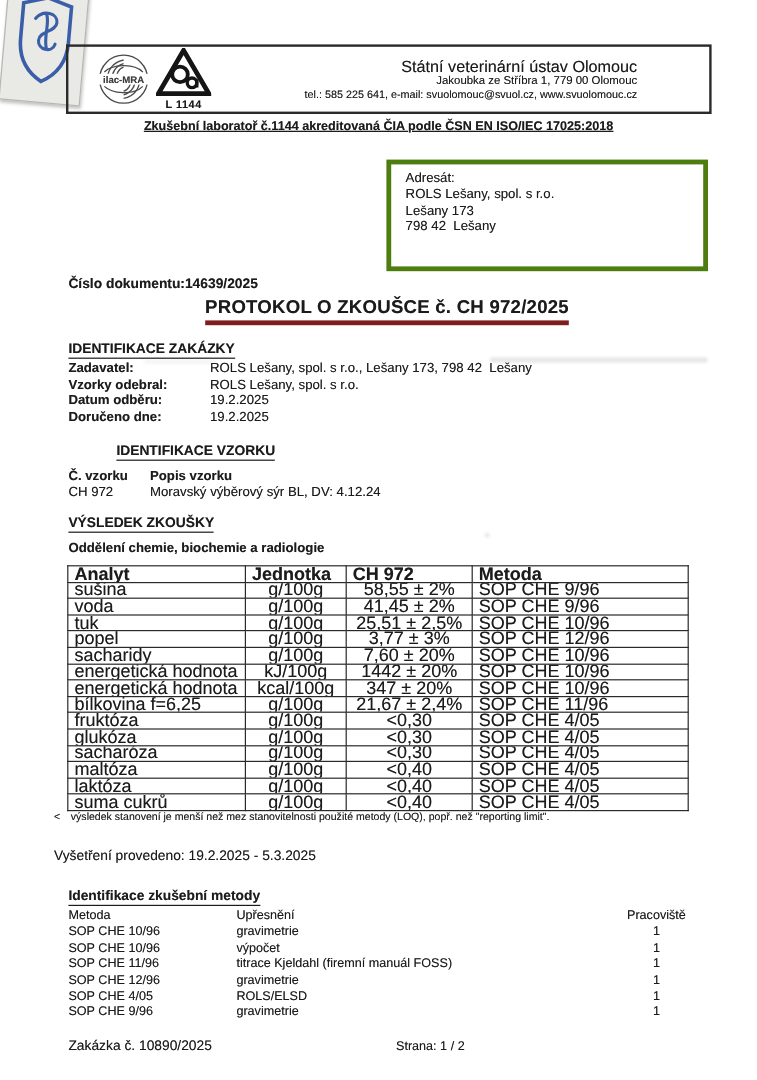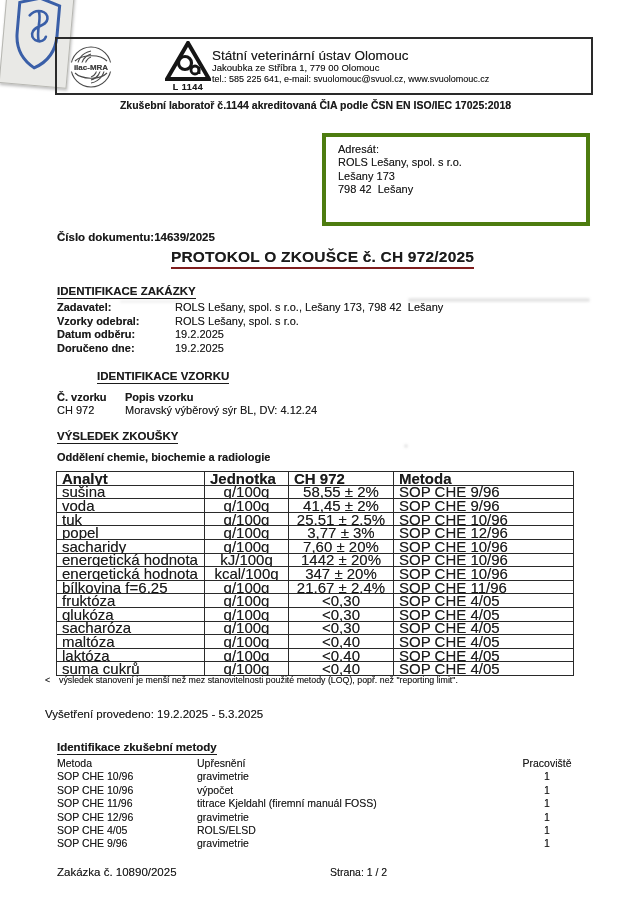--- a/index.html
+++ b/index.html
@@ -24,45 +24,45 @@
     box-shadow:1px 2px 3px rgba(0,0,0,0.25);
     display:flex;align-items:center;justify-content:center;
   }
 
   
   .head-box{
     left:55px;top:37px;width:534px;height:54px;
     border:2px solid #2a2a2a;
     display:flex;align-items:center;
   }
-  .logos{display:flex;align-items:flex-start;margin-left:12px;gap:47px;}
+  .logos{display:flex;align-items:flex-start;margin-left:24px;}
   .ilac{position:relative;width:44px;height:44px;margin-top:4px;}
   .cia{width:48px;margin-left:4px;text-align:center;}
   .cia-label{font-size:9px;font-weight:bold;letter-spacing:0.5px;margin-top:-3px;}
-  .head-text{flex:1;text-align:left;line-height:1.15;margin-right:60px;}
+  .head-text{flex:1;text-align:right;line-height:1.15;margin-right:60px;}
   .head-institute{font-size:13.5px;}
   .head-lab{font-size:11px;}
   .head-addr{font-size:9.5px;}
   .head-contact{font-size:9px;}
 
-  .accred{left:0;right:0;top:99px;text-align:center;font-size:10.5px;font-weight:bold;}
+  .accred{left:0;right:0;top:99px;text-align:center;font-size:10.5px;font-weight:bold;text-decoration:underline;}
 
   
   .addr-box{
     left:322px;top:133px;width:268px;height:93px;
     border:4px solid #4d7c0f;
     padding:6px 0 0 12px;box-sizing:border-box;
     font-size:11px;line-height:1.22;
   }
 
   .doc-number{left:57px;top:231px;font-size:11.5px;font-weight:bold;}
   .title-wrap{left:55px;right:41px;top:248px;text-align:center;}
   .title{
     font-size:15.5px;font-weight:bold;
-    border-bottom:2px solid #7f1d1d;padding-bottom:1px;
+    border-bottom:4px solid #7f1d1d;padding-bottom:1px;
     display:inline-block;letter-spacing:0.2px;
   }
   .sec-head{
     font-size:11.5px;font-weight:bold;
     border-bottom:1.5px solid #1b1b1b;padding-bottom:1px;
     display:inline-block;
   }
   .h-zakazky{left:57px;top:281px;}
   .h-vzorku{left:57px;top:366px;padding-left:40px;}
   .h-vysledek{left:57px;top:426px;}

